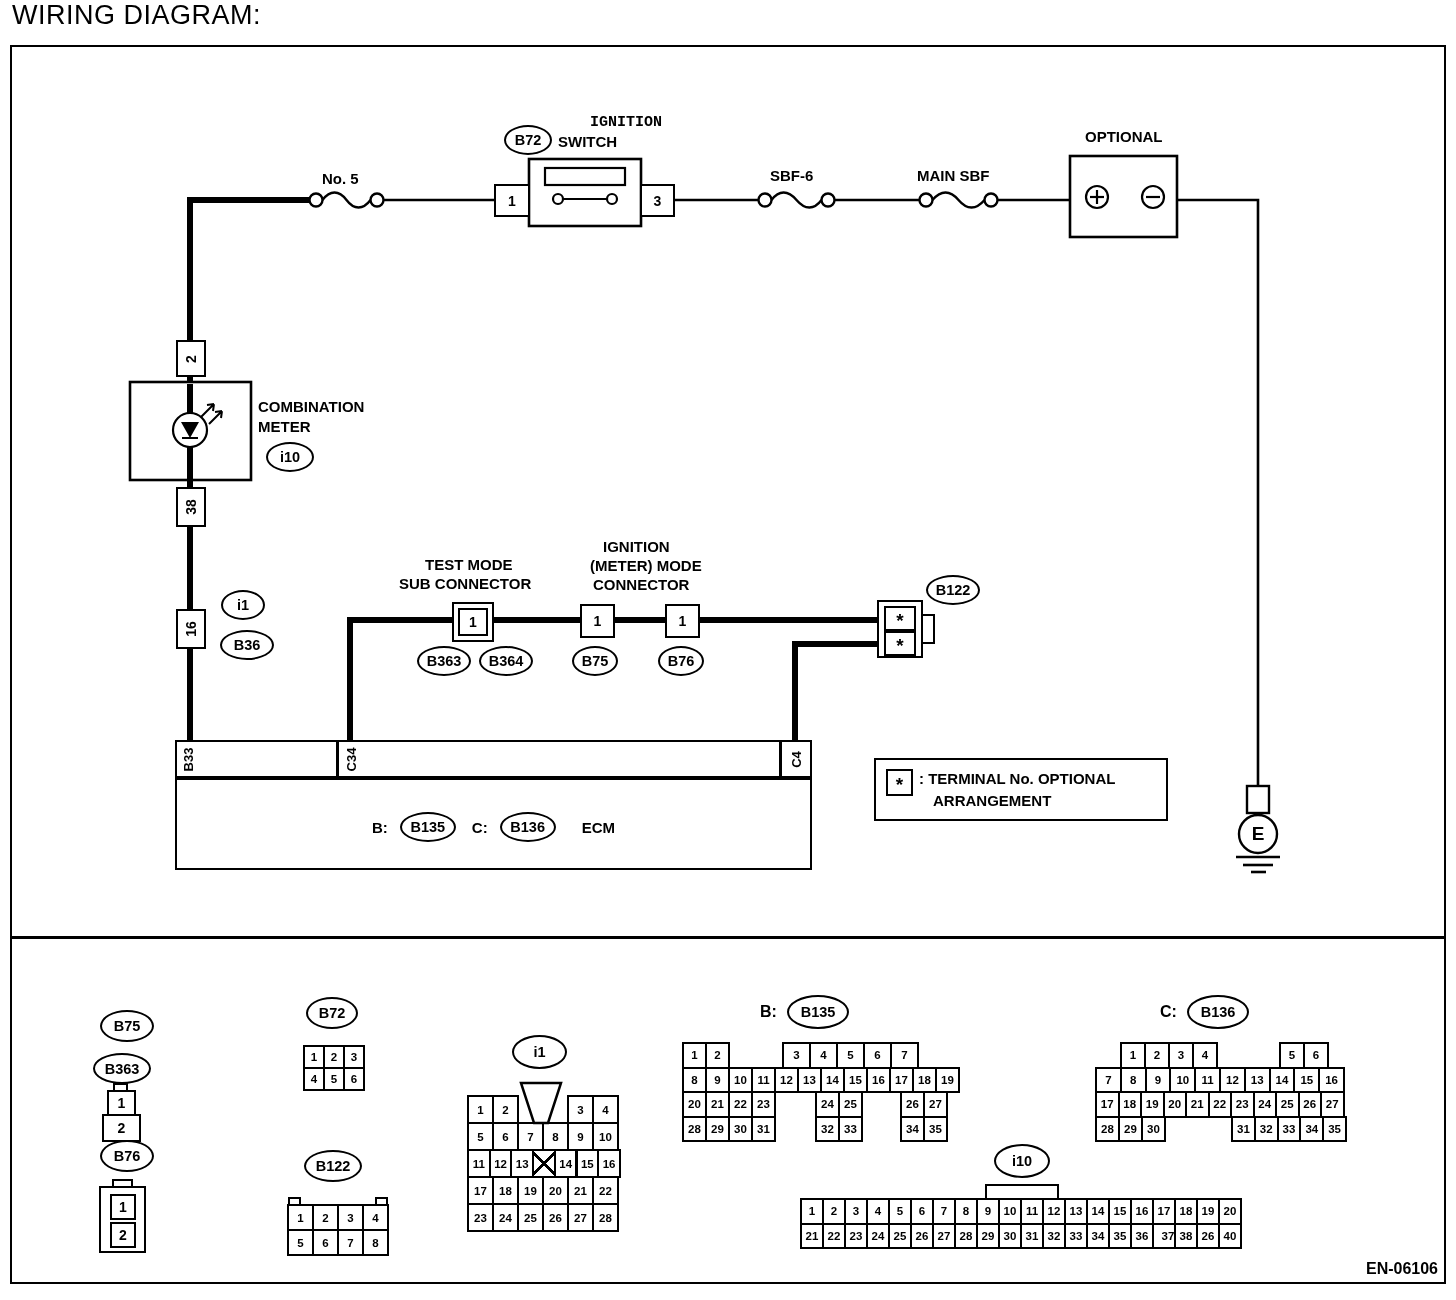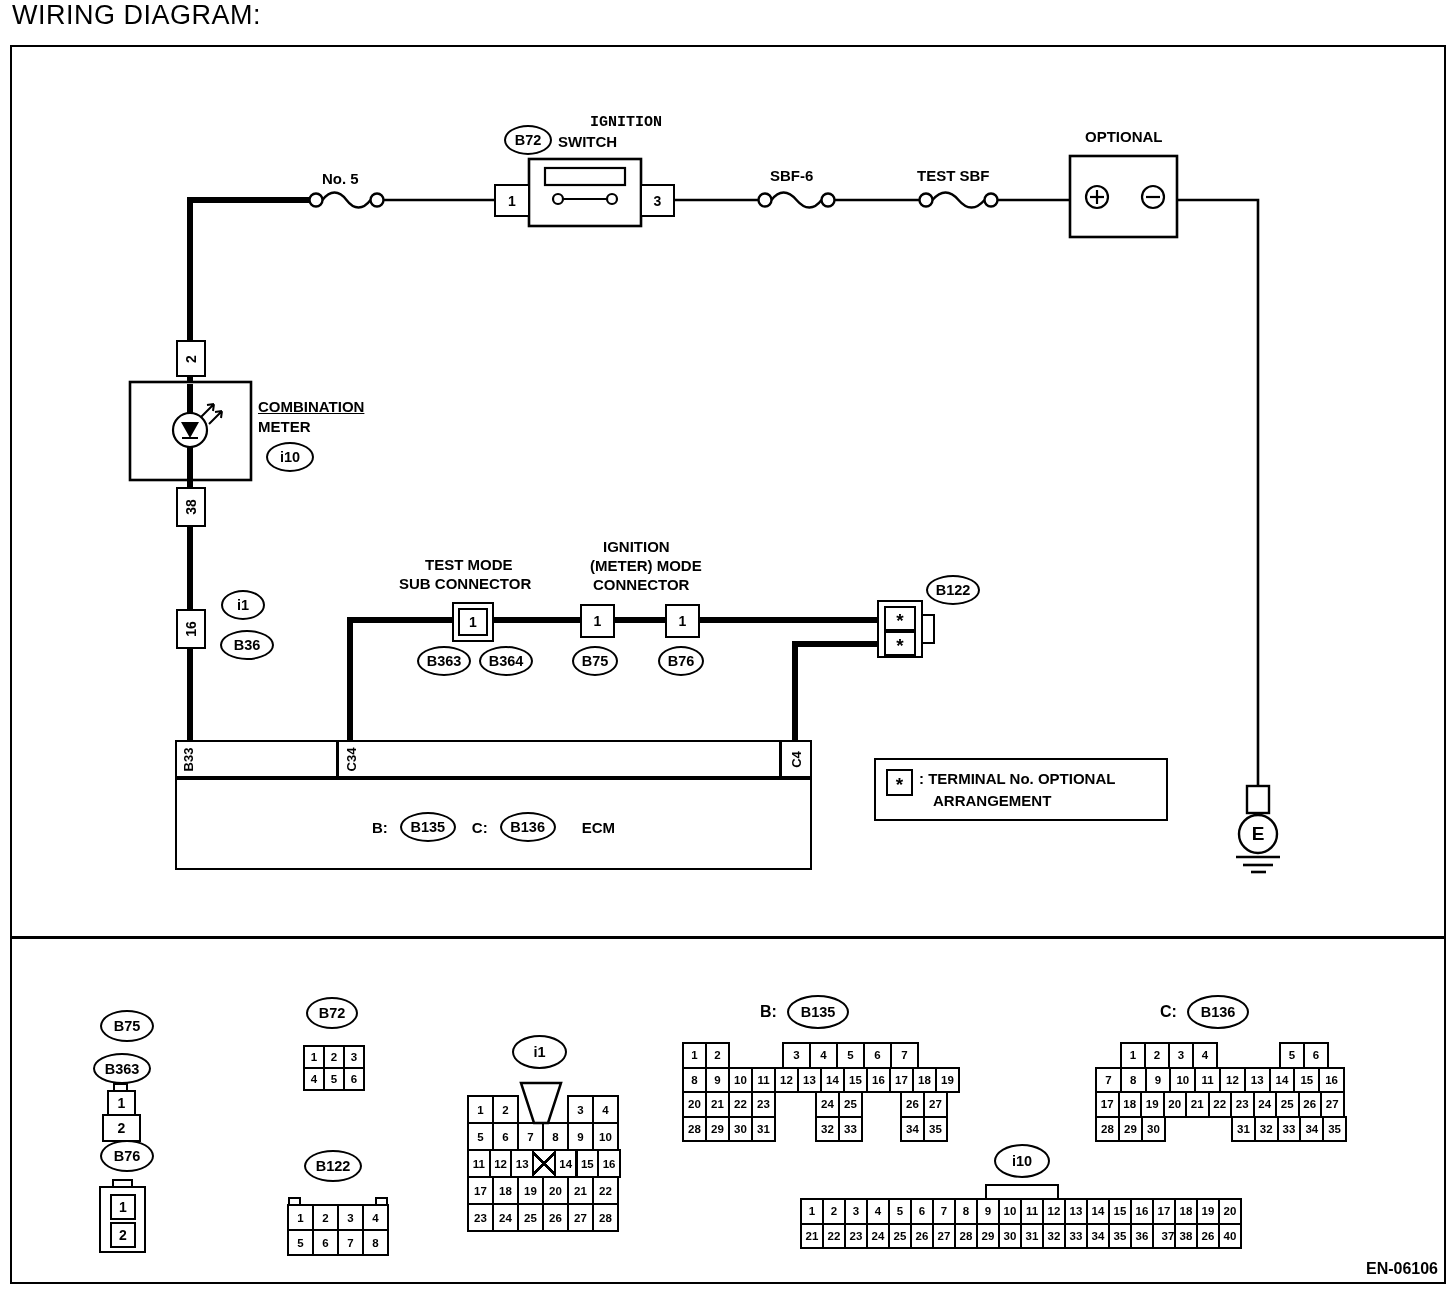--- a/index.html
+++ b/index.html
@@ -114,37 +114,37 @@
       <rect x="1247" y="786" width="22" height="27" fill="#fff" stroke="#000" stroke-width="2.4"></rect>
       <circle cx="1258" cy="834" r="19" fill="#fff" stroke="#000" stroke-width="2.4"></circle>
       <line x1="1236" y1="857" x2="1280" y2="857" stroke="#000" stroke-width="2.6"></line>
       <line x1="1243" y1="865" x2="1273" y2="865" stroke="#000" stroke-width="2.6"></line>
       <line x1="1251" y1="872" x2="1266" y2="872" stroke="#000" stroke-width="2.6"></line>
     </g>
   </svg>
 
   <div class="lbl" style="left:322px;top:170px;">No. 5</div>
   <div class="lbl" style="left:770px;top:167px;">SBF-6</div>
-  <div class="lbl" style="left:917px;top:167px;">TEST SBF</div>
+  <div class="lbl" style="left:917px;top:167px;">MAIN SBF</div>
   <div class="lbl" style="left:1085px;top:128px;">OPTIONAL</div>
 
   <div class="oval" style="left:504px;top:125px;width:48px;height:30px;">B72</div>
   <div class="lbl" style="left:590px;top:114px;font-family:Liberation Mono, monospace;">IGNITION</div>
   <div class="lbl" style="left:558px;top:133px;">SWITCH</div>
   <div class="term" style="left:494px;top:184px;width:36px;height:33px;">
       <span>1</span>
     </div>
   <div class="term" style="left:640px;top:184px;width:35px;height:33px;">
       <span>3</span>
     </div>
 
   <div class="term rot" style="left:176px;top:340px;width:30px;height:37px;">
       <span>2</span>
     </div>
-  <div class="lbl" style="left:258px;top:398px;text-decoration:underline;">COMBINATION</div>
+  <div class="lbl" style="left:258px;top:398px;">COMBINATION</div>
   <div class="lbl" style="left:258px;top:418px;">METER</div>
   <div class="oval" style="left:266px;top:442px;width:48px;height:30px;">i10</div>
   <div class="term rot" style="left:176px;top:487px;width:30px;height:40px;">
       <span>38</span>
     </div>
 
   <div class="oval" style="left:221px;top:590px;width:44px;height:30px;">i1</div>
   <div class="oval" style="left:220px;top:630px;width:54px;height:30px;">B36</div>
   <div class="term rot" style="left:176px;top:609px;width:30px;height:40px;">
       <span>16</span>

